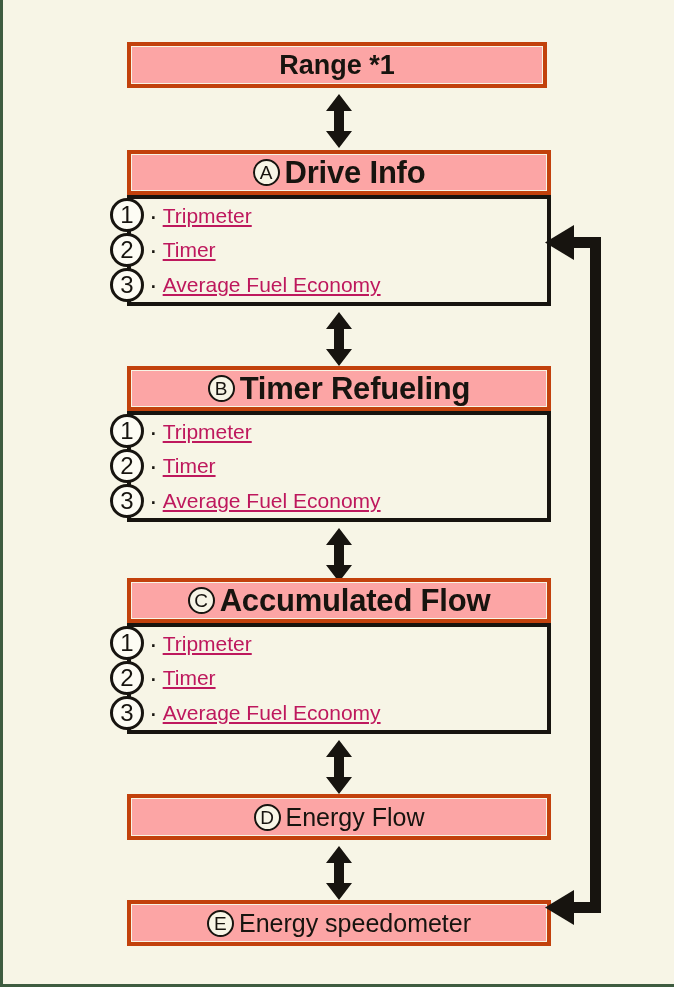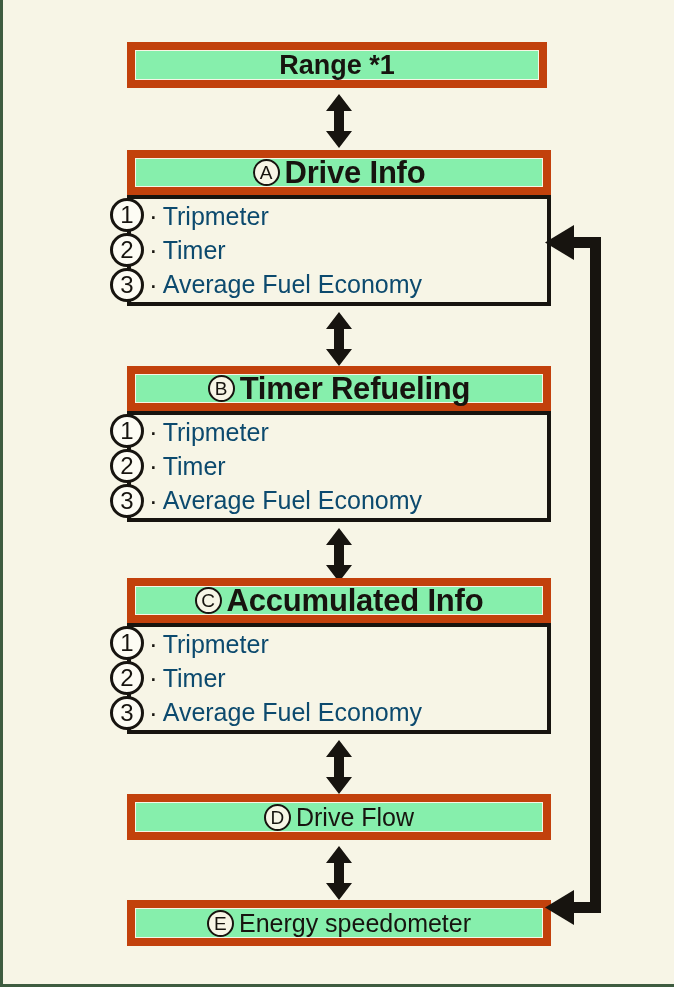--- a/index.html
+++ b/index.html
@@ -20,22 +20,22 @@
   }
 
   #diagram {
     position: absolute;
     inset: 0;
   }
 
   
   .box {
     position: absolute;
-    background: #86efac;
-    border: 8px solid #c2410c;
+    background: #fca5a5;
+    border: 4px solid #c2410c;
     box-sizing: border-box;
     box-shadow: inset 0 0 0 1px #f7f5e6;
   }
 
   .box-title {
     position: absolute;
     left: 0; right: 0; top: 0; bottom: 0;
     display: flex;
     align-items: center;
     justify-content: center;
@@ -102,22 +102,23 @@
     height: 35px;
     white-space: nowrap;
   }
   .row-bullet {
     font-size: 26px;
     line-height: 1;
     color: #17140f;
     margin-right: 5px;
   }
   .row-label {
-    font-size: 25px;
-    color: #0c4a6e;
+    font-size: 21px;
+    color: #be185d;
+    text-decoration: underline;
   }
 
   
   .circ-num {
     position: absolute;
     width: 34px;
     height: 34px;
     border: 3px solid #17140f;
     border-radius: 50%;
     background: #fdfcf4;
@@ -227,21 +228,21 @@
 
   <div class="v-arrow" style="left:319px; top:528px; height:54px;">
     <svg width="34" height="54" viewBox="0 0 34 54">
       <path d="M17 0 L30 17 L22 17 L22 37 L30 37 L17 54 L4 37 L12 37 L12 17 L4 17 Z" fill="#17140f"></path>
     </svg>
   </div>
 
   <div class="box title-bold" style="left:124px; top:578px; width:424px; height:45px;">
     <div class="box-title">
       <span class="circ-letter">C</span>
-      <span class="title-text">Accumulated Info</span>
+      <span class="title-text">Accumulated Flow</span>
     </div>
   </div>
 
   <div class="list-body" style="left:124px; top:623px; width:424px; height:111px;">
     <div class="list-rows">
       <div class="list-row">
         <span class="row-bullet">·</span>
         <span class="row-label">Tripmeter</span>
       </div>
       <div class="list-row">
@@ -260,21 +261,21 @@
 
   <div class="v-arrow" style="left:319px; top:740px; height:54px;">
     <svg width="34" height="54" viewBox="0 0 34 54">
       <path d="M17 0 L30 17 L22 17 L22 37 L30 37 L17 54 L4 37 L12 37 L12 17 L4 17 Z" fill="#17140f"></path>
     </svg>
   </div>
 
   <div class="box title-regular" style="left:124px; top:794px; width:424px; height:46px;">
     <div class="box-title">
       <span class="circ-letter">D</span>
-      <span class="title-text">Drive Flow</span>
+      <span class="title-text">Energy Flow</span>
     </div>
   </div>
 
   <div class="v-arrow" style="left:319px; top:846px; height:54px;">
     <svg width="34" height="54" viewBox="0 0 34 54">
       <path d="M17 0 L30 17 L22 17 L22 37 L30 37 L17 54 L4 37 L12 37 L12 17 L4 17 Z" fill="#17140f"></path>
     </svg>
   </div>
 
   <div class="box title-regular" style="left:124px; top:900px; width:424px; height:46px;">

